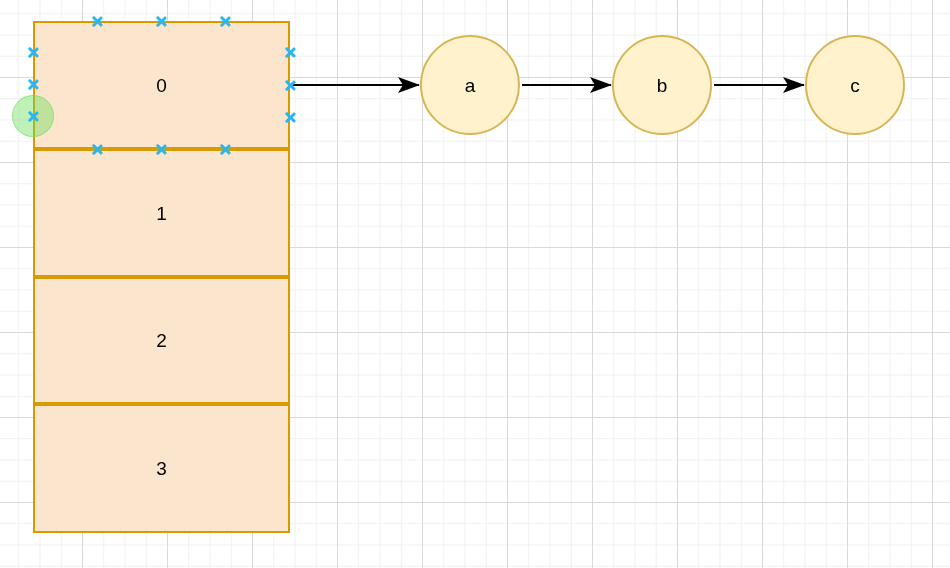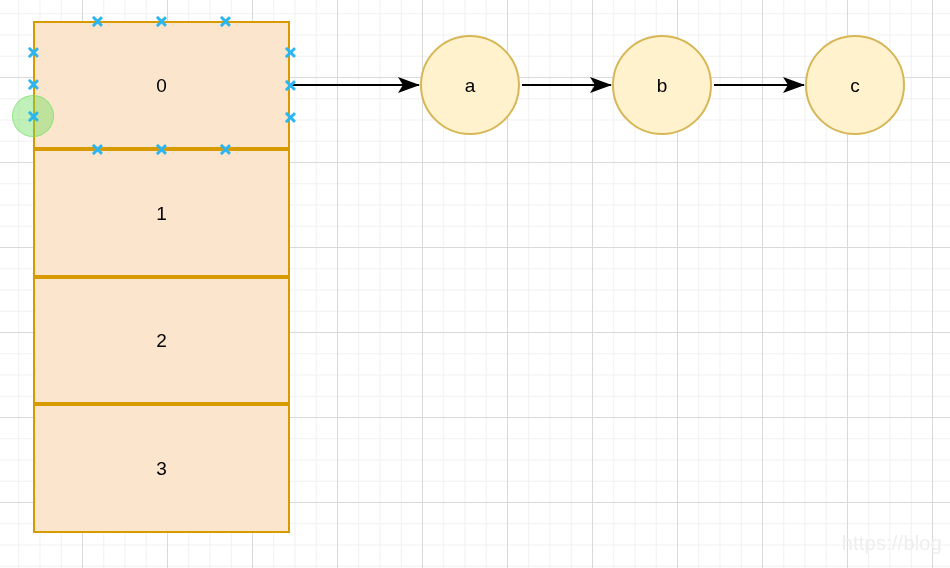--- a/index.html
+++ b/index.html
@@ -190,15 +190,14 @@
       <div class="anchor-highlight" style="left: 33px; top: 116px;"></div>
       <div class="xmark" style="left: 33px; top: 116px;"></div>
       <div class="xmark" style="left: 290px; top: 52px;"></div>
       <div class="xmark" style="left: 290px; top: 85px;"></div>
       <div class="xmark" style="left: 290px; top: 117px;"></div>
       <div class="xmark" style="left: 97px; top: 149px;"></div>
       <div class="xmark" style="left: 161px; top: 149px;"></div>
       <div class="xmark" style="left: 225px; top: 149px;"></div>
     </div>
 
-  <div class="watermark">https://blog</div>
 
 </div>
 
 </body></html>

